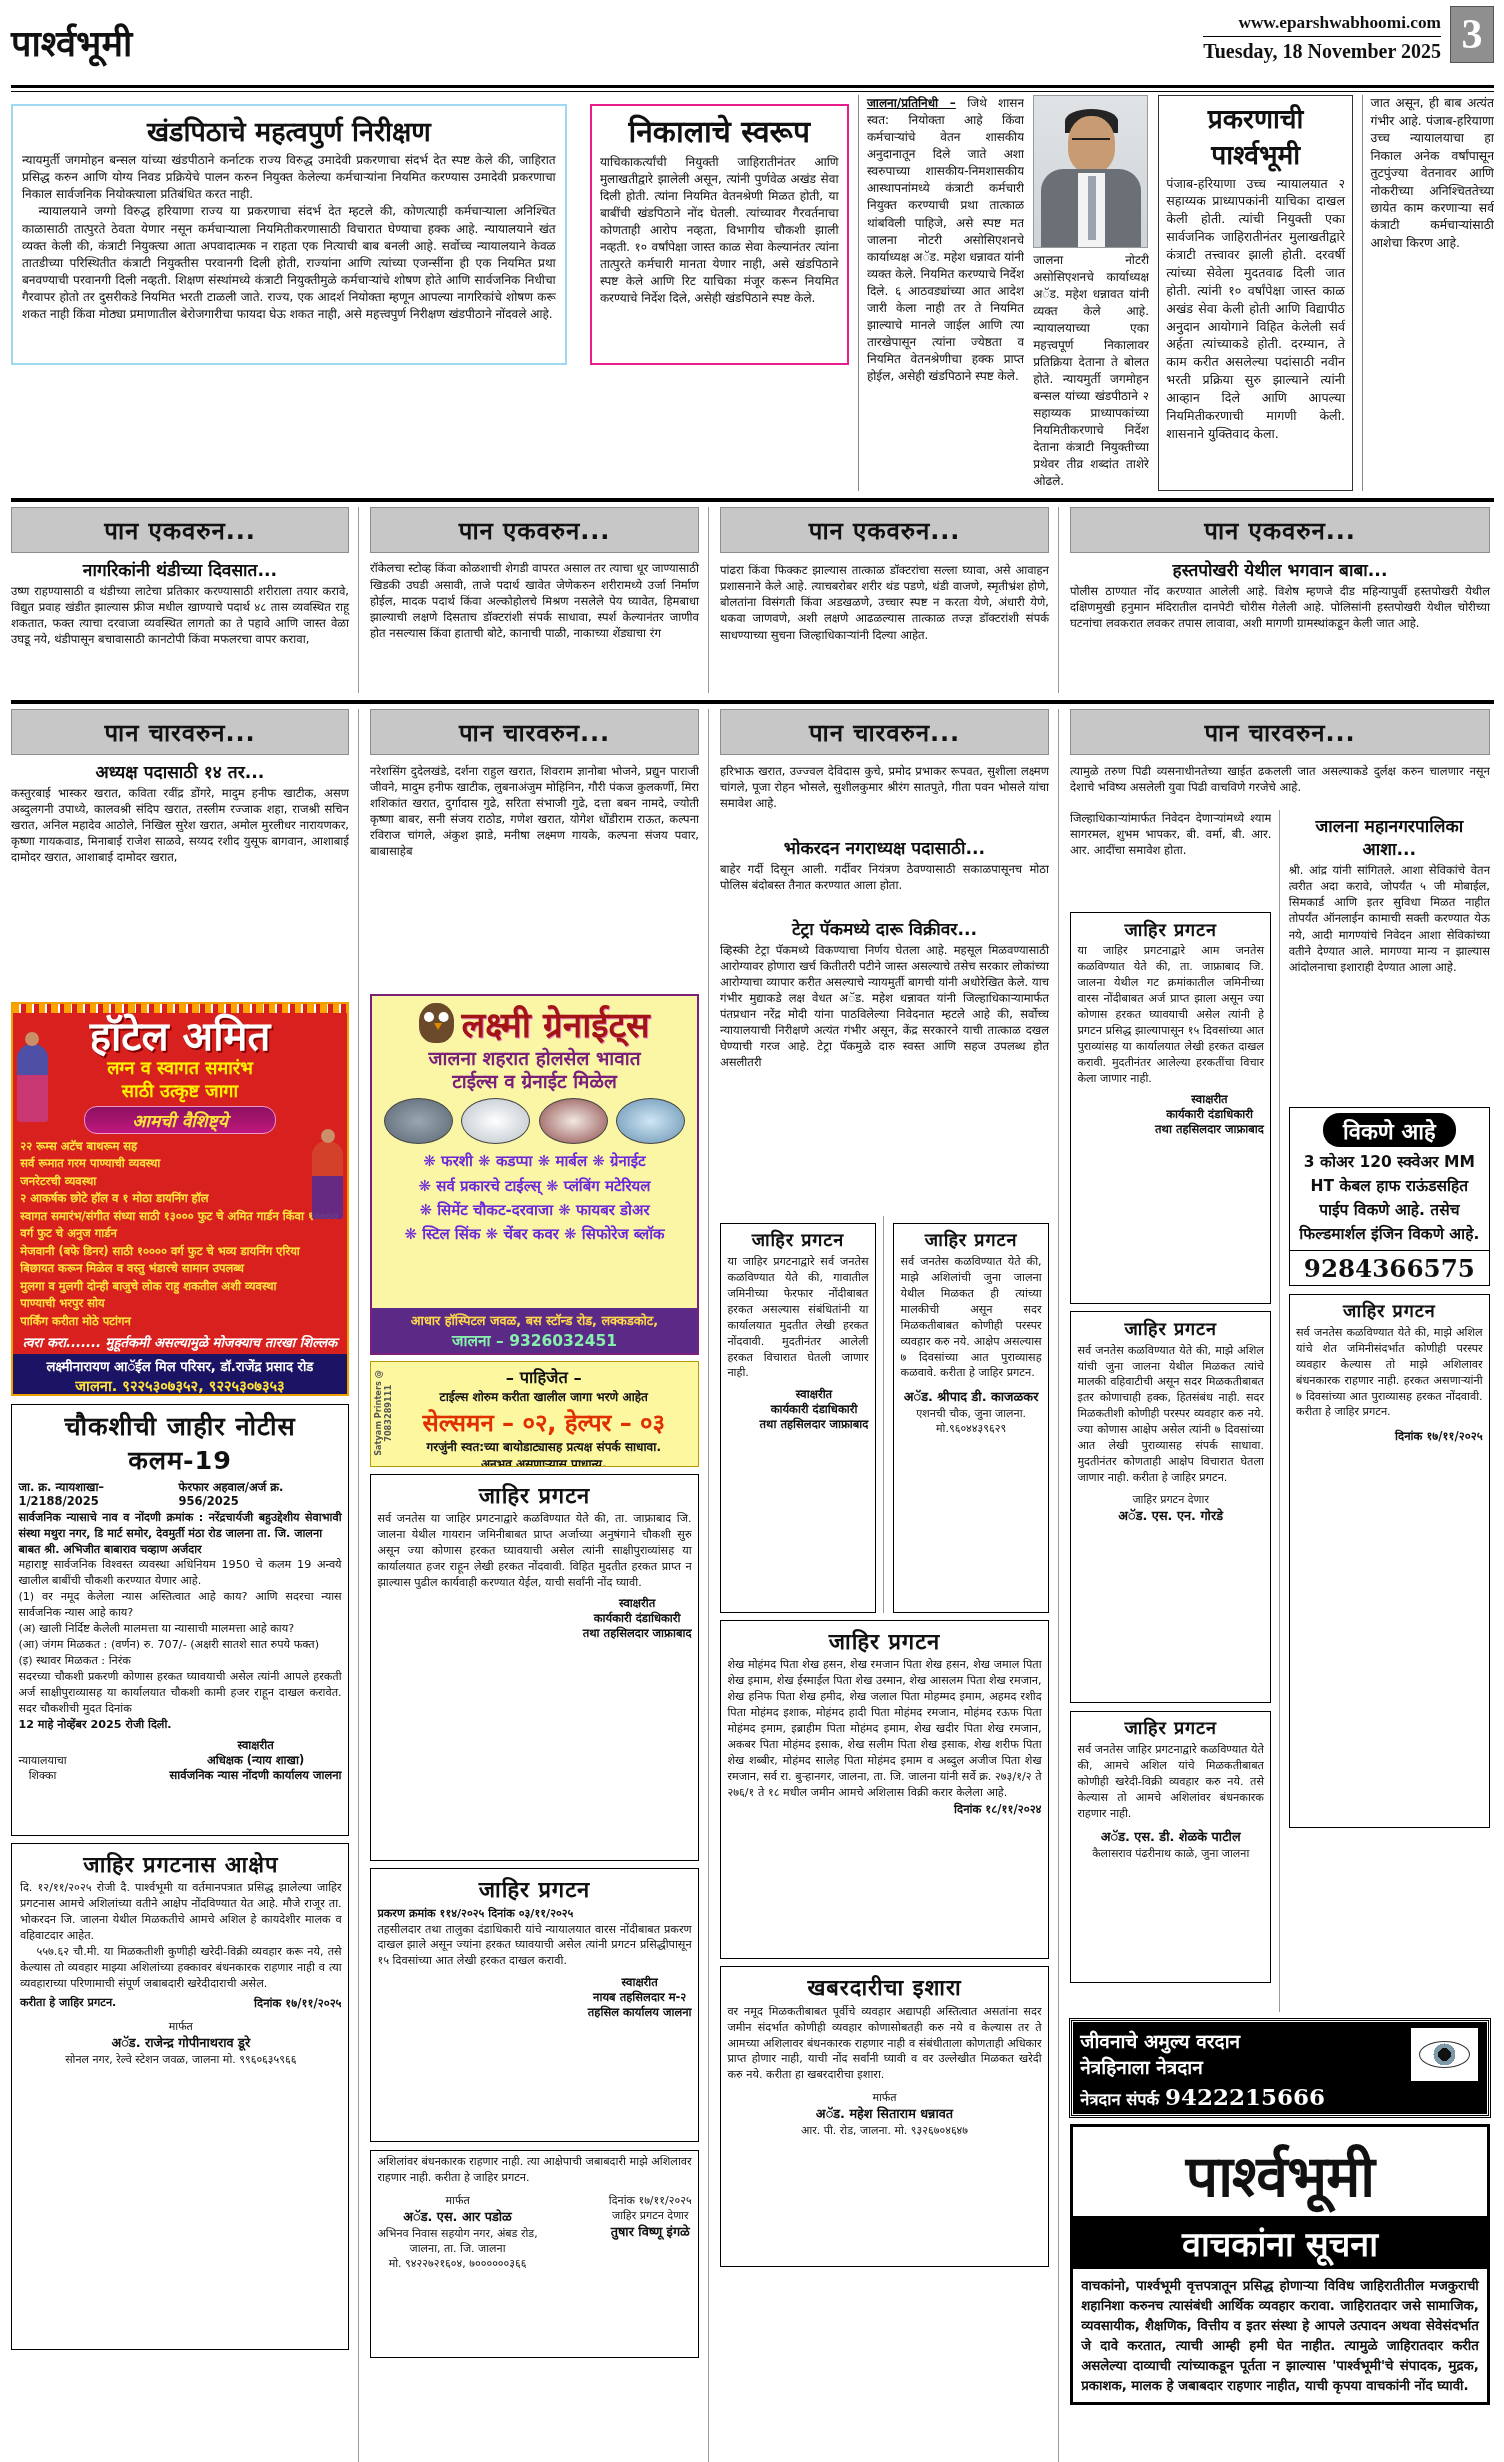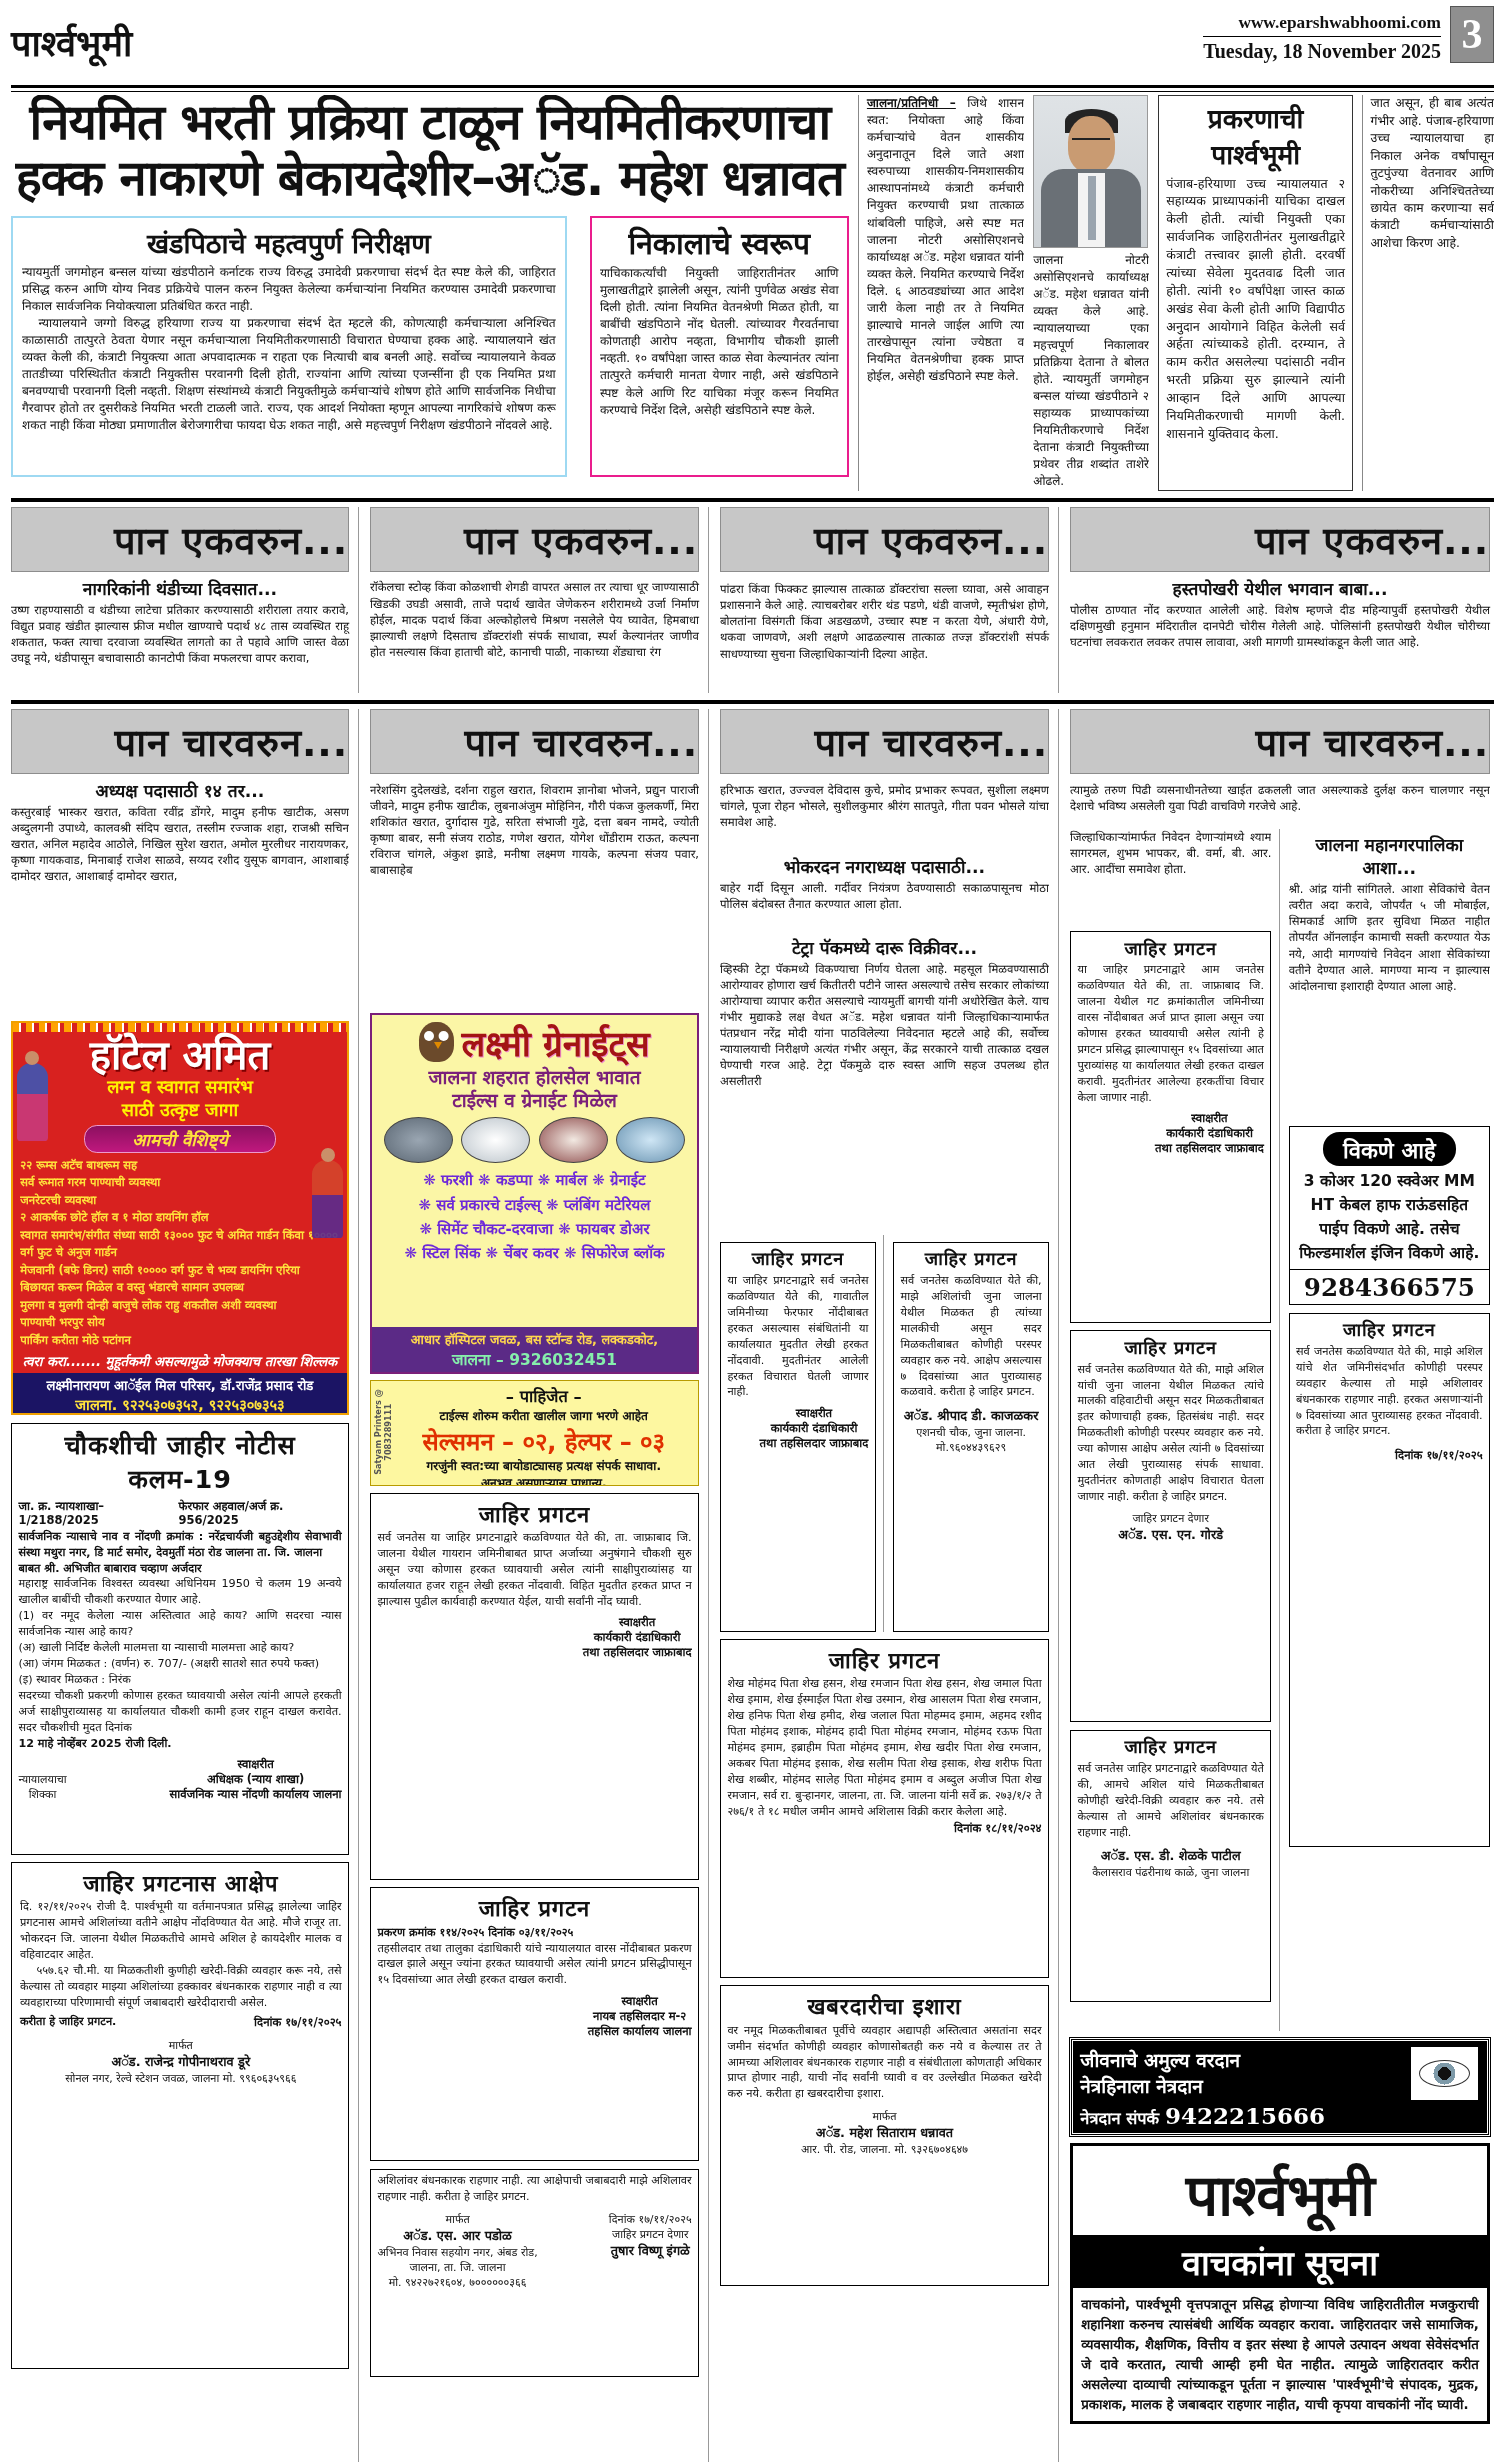--- a/index.html
+++ b/index.html
@@ -40,21 +40,21 @@
   .ph-shirt { position:absolute; left:44px; top:77px; width:27px; height:77px; background:#f3f3f3; }
   .ph-tie { position:absolute; left:54px; top:80px; width:8.2px; height:64px; background:#9aa4ae; }
   .ts-bg { width:197px; border:1.8px solid #333; padding:3.6px 7.3px; overflow:hidden; }
   .bg-title { text-align:center; font-size:26.4px; font-weight:800; margin-bottom:2.7px; }
   .ts-tail { width:133px; overflow:hidden; }
   .vline { border-left:0.9px solid #888; }
 
   
   .jumprow { display:flex; gap:11px; border-top:4.6px solid #000; margin-top:6.4px; padding-top:5.5px; }
   .jr1 { height:195px; overflow:hidden; }
-  .band-h { background:#c7c7c7; border:0.9px solid #8d8d8d; text-align:right; font-size:38px; font-weight:800; padding:4.6px 0 6.4px 0; letter-spacing:0.9px; }
+  .band-h { background:#c7c7c7; border:0.9px solid #8d8d8d; text-align:center; font-size:24px; font-weight:800; padding:4.6px 0 6.4px 0; letter-spacing:0.9px; }
   .jc1 { width:348px; } .jc2 { width:339px; } .jc3 { width:339px; } .jc4 { width:420px; }
   .jsub { text-align:center; font-weight:800; font-size:17.3px; margin:4.6px 0 1.8px 0; }
   .jbody { font-size:11.5px; line-height:1.4; text-align:justify; }
 
   .jr4 { height:1773px; overflow:hidden; margin-top:7.3px; }
   .colpad { padding-right:9px; border-right:0.9px solid #999; }
   .colpad:last-child { border-right:none; padding-right:0; }
 
   
   .hotel { margin-top:5.5px; background:#d8211f; border:2.7px solid #f0a000; height:394px; overflow:hidden; position:relative; color:#ffe23c; padding:3.6px 7.3px; }
@@ -138,24 +138,20 @@
         <div class="hdr-web">www.eparshwabhoomi.com</div>
         <div class="hdr-date">Tuesday, 18 November 2025</div>
       </div>
       <div class="badge">3</div>
     </div>
   </div>
   <div class="hdr-rule"></div>
 
   <div class="topstory">
     <div class="ts-left">
-      <div class="headline">
-        <div>नियमित भरती प्रक्रिया टाळून नियमितीकरणाचा</div>
-        <div>हक्क नाकारणे बेकायदेशीर–अॅड. महेश धन्नावत</div>
-      </div>
       <div class="ts-boxes">
         <div class="obs-box">
           <div class="obs-title">खंडपिठाचे महत्वपुर्ण निरीक्षण</div>
           <p class="smallbody">न्यायमुर्ती जगमोहन बन्सल यांच्या खंडपीठाने कर्नाटक राज्य विरुद्ध उमादेवी प्रकरणाचा संदर्भ देत स्पष्ट केले की, जाहिरात प्रसिद्ध करुन आणि योग्य निवड प्रक्रियेचे पालन करुन नियुक्त केलेल्या कर्मचाऱ्यांना नियमित करण्यास उमादेवी प्रकरणाचा निकाल सार्वजनिक नियोक्त्याला प्रतिबंधित करत नाही.</p>
           <p class="smallbody indent">न्यायालयाने जग्गो विरुद्ध हरियाणा राज्य या प्रकरणाचा संदर्भ देत म्हटले की, कोणत्याही कर्मचाऱ्याला अनिश्चित काळासाठी तात्पुरते ठेवता येणार नसून कर्मचाऱ्याला नियमितीकरणासाठी विचारात घेण्याचा हक्क आहे. न्यायालयाने खंत व्यक्त केली की, कंत्राटी नियुक्त्या आता अपवादात्मक न राहता एक नित्याची बाब बनली आहे. सर्वोच्च न्यायालयाने केवळ तातडीच्या परिस्थितीत कंत्राटी नियुक्तीस परवानगी दिली होती, राज्यांना आणि त्यांच्या एजन्सींना ही एक नियमित प्रथा बनवण्याची परवानगी दिली नव्हती. शिक्षण संस्थांमध्ये कंत्राटी नियुक्तीमुळे कर्मचाऱ्यांचे शोषण होते आणि सार्वजनिक निधीचा गैरवापर होतो तर दुसरीकडे नियमित भरती टाळली जाते. राज्य, एक आदर्श नियोक्ता म्हणून आपल्या नागरिकांचे शोषण करू शकत नाही किंवा मोठ्या प्रमाणातील बेरोजगारीचा फायदा घेऊ शकत नाही, असे महत्त्वपुर्ण निरीक्षण खंडपीठाने नोंदवले आहे.</p>
         </div>
         <div class="verdict-box">
           <div class="verdict-title">निकालाचे स्वरूप</div>
           <p class="smallbody">याचिकाकर्त्यांची नियुक्ती जाहिरातीनंतर आणि मुलाखतीद्वारे झालेली असून, त्यांनी पुर्णवेळ अखंड सेवा दिली होती. त्यांना नियमित वेतनश्रेणी मिळत होती, या बाबींची खंडपिठाने नोंद घेतली. त्यांच्यावर गैरवर्तनाचा कोणताही आरोप नव्हता, विभागीय चौकशी झाली नव्हती. १० वर्षांपेक्षा जास्त काळ सेवा केल्यानंतर त्यांना तात्पुरते कर्मचारी मानता येणार नाही, असे खंडपिठाने स्पष्ट केले आणि रिट याचिका मंजूर करून नियमित करण्याचे निर्देश दिले, असेही खंडपिठाने स्पष्ट केले.</p>
         </div>

